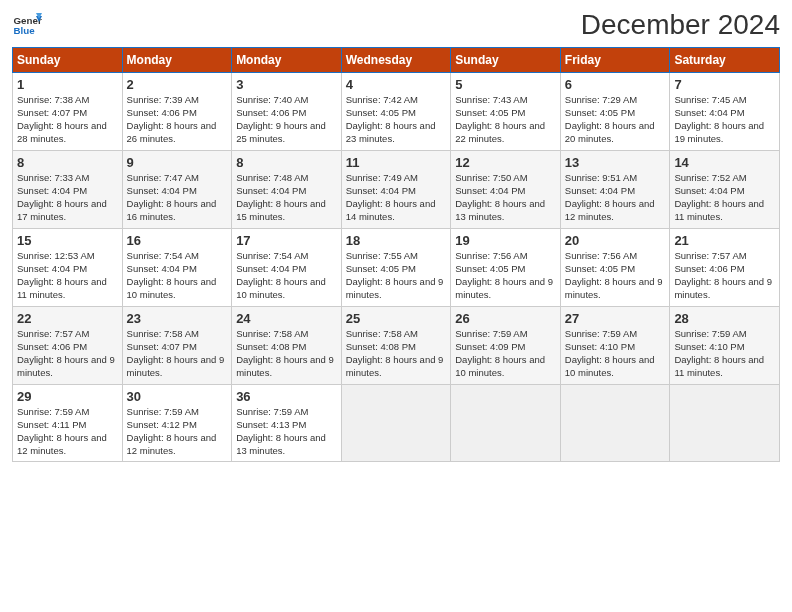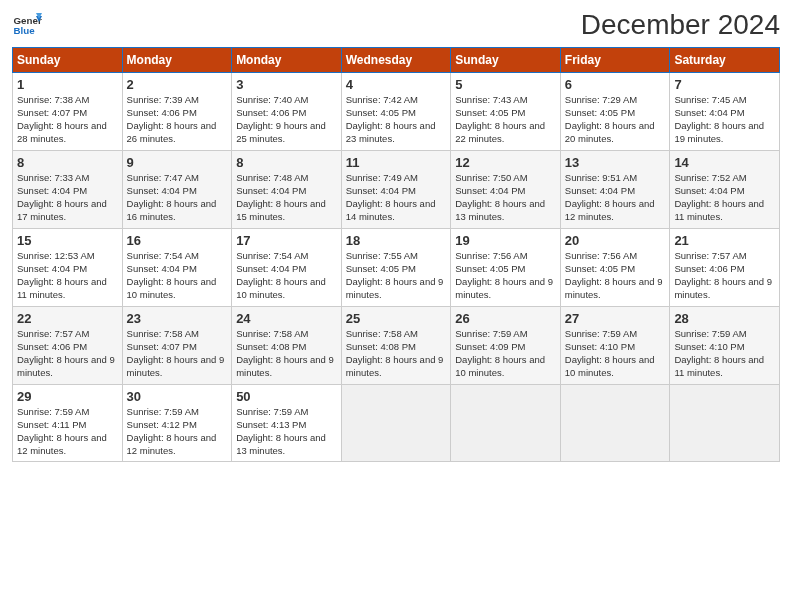--- a/index.html
+++ b/index.html
@@ -147,21 +147,21 @@
           <td><span class="day-num">23</span><span>Sunrise: 7:58 AM</span><br><span>Sunset: 4:07 PM</span><br><span>Daylight: 8 hours and 9 minutes.</span></td>
           <td><span class="day-num">24</span><span>Sunrise: 7:58 AM</span><br><span>Sunset: 4:08 PM</span><br><span>Daylight: 8 hours and 9 minutes.</span></td>
           <td><span class="day-num">25</span><span>Sunrise: 7:58 AM</span><br><span>Sunset: 4:08 PM</span><br><span>Daylight: 8 hours and 9 minutes.</span></td>
           <td><span class="day-num">26</span><span>Sunrise: 7:59 AM</span><br><span>Sunset: 4:09 PM</span><br><span>Daylight: 8 hours and 10 minutes.</span></td>
           <td><span class="day-num">27</span><span>Sunrise: 7:59 AM</span><br><span>Sunset: 4:10 PM</span><br><span>Daylight: 8 hours and 10 minutes.</span></td>
           <td><span class="day-num">28</span><span>Sunrise: 7:59 AM</span><br><span>Sunset: 4:10 PM</span><br><span>Daylight: 8 hours and 11 minutes.</span></td>
         </tr>
         <tr>
           <td><span class="day-num">29</span><span>Sunrise: 7:59 AM</span><br><span>Sunset: 4:11 PM</span><br><span>Daylight: 8 hours and 12 minutes.</span></td>
           <td><span class="day-num">30</span><span>Sunrise: 7:59 AM</span><br><span>Sunset: 4:12 PM</span><br><span>Daylight: 8 hours and 12 minutes.</span></td>
-          <td><span class="day-num">50</span><span>Sunrise: 7:59 AM</span><br><span>Sunset: 4:13 PM</span><br><span>Daylight: 8 hours and 13 minutes.</span></td>
+          <td><span class="day-num">36</span><span>Sunrise: 7:59 AM</span><br><span>Sunset: 4:13 PM</span><br><span>Daylight: 8 hours and 13 minutes.</span></td>
           <td class="empty-cell"></td>
           <td class="empty-cell"></td>
           <td class="empty-cell"></td>
           <td class="empty-cell"></td>
         </tr>
       </tbody>
   </table>
 </div>
 
 </body></html>

